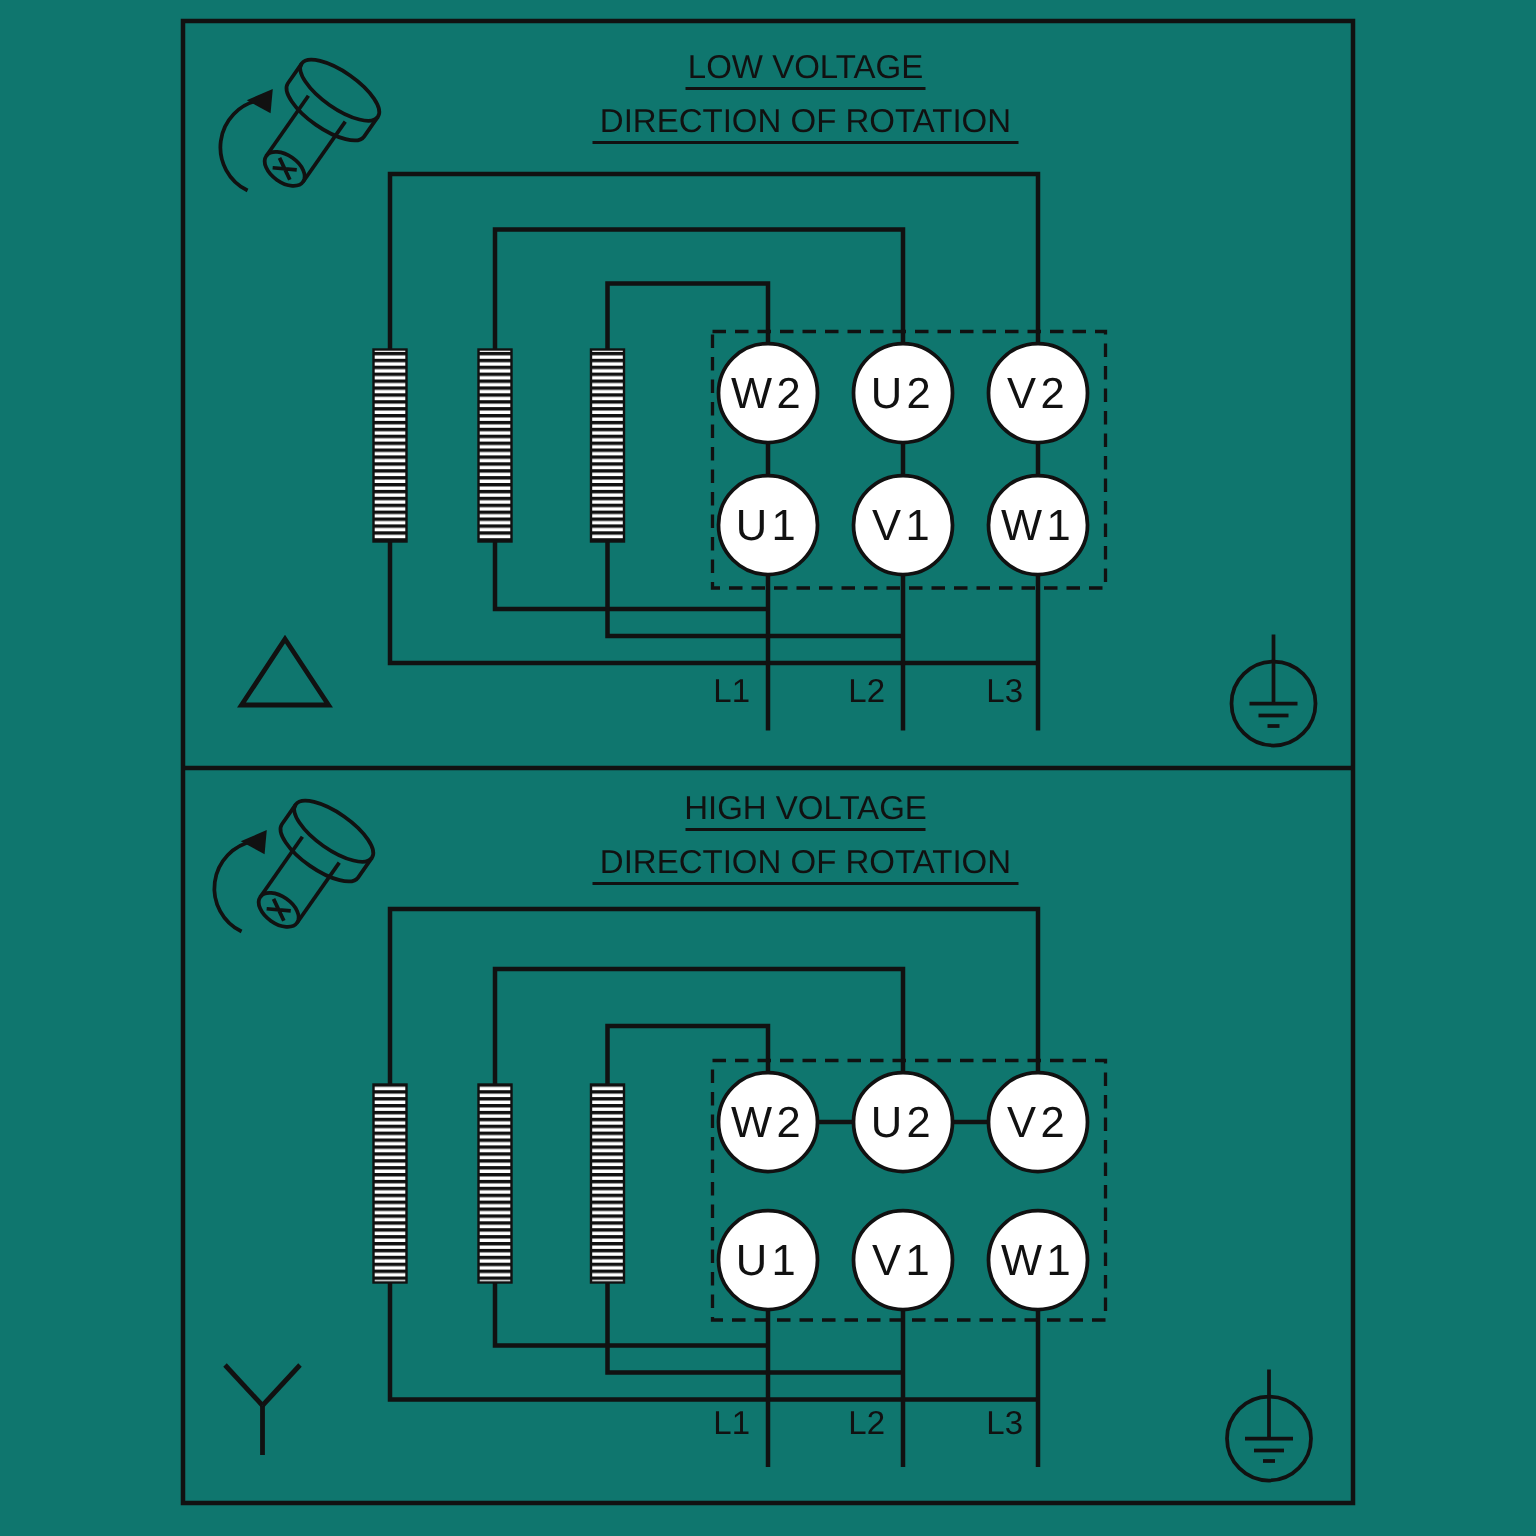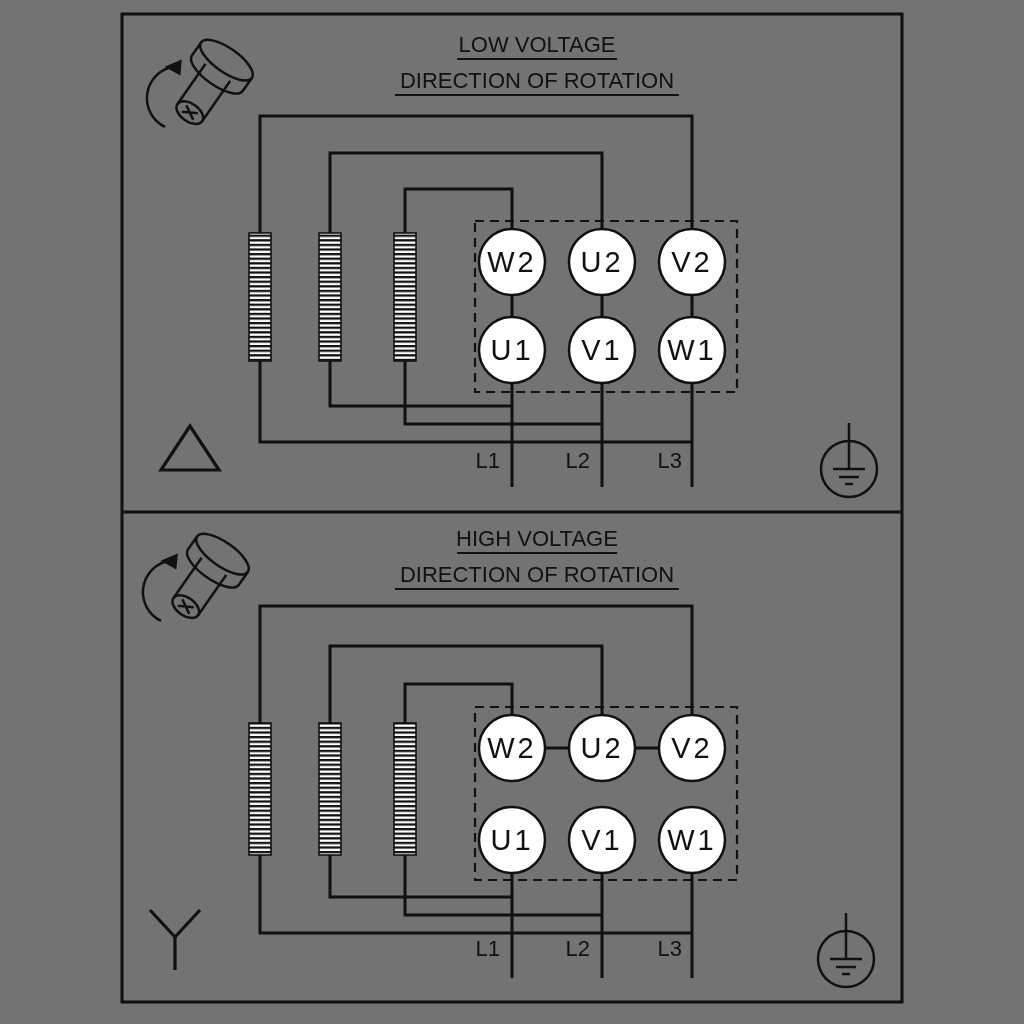--- a/index.html
+++ b/index.html
@@ -1,18 +1,18 @@
 <!DOCTYPE html>
 <html><head>
 <meta charset="utf-8">
 <style>
   html, body { margin: 0; padding: 0; background: #ffffff; }
   .stage {
     width: 1024px; height: 1024px;
-    position: relative; background: #737373;
+    position: relative; background: #0f766e;
     font-family: "Liberation Sans", sans-serif;
   }
   svg { display: block; }
   text {
     font-family: "Liberation Sans", sans-serif;
     fill: #111111;
   }
   .title-text   { font-size: 22px; }
   .terminal-label { font-size: 29px; letter-spacing: 3px; }
   .line-label   { font-size: 22px; }

